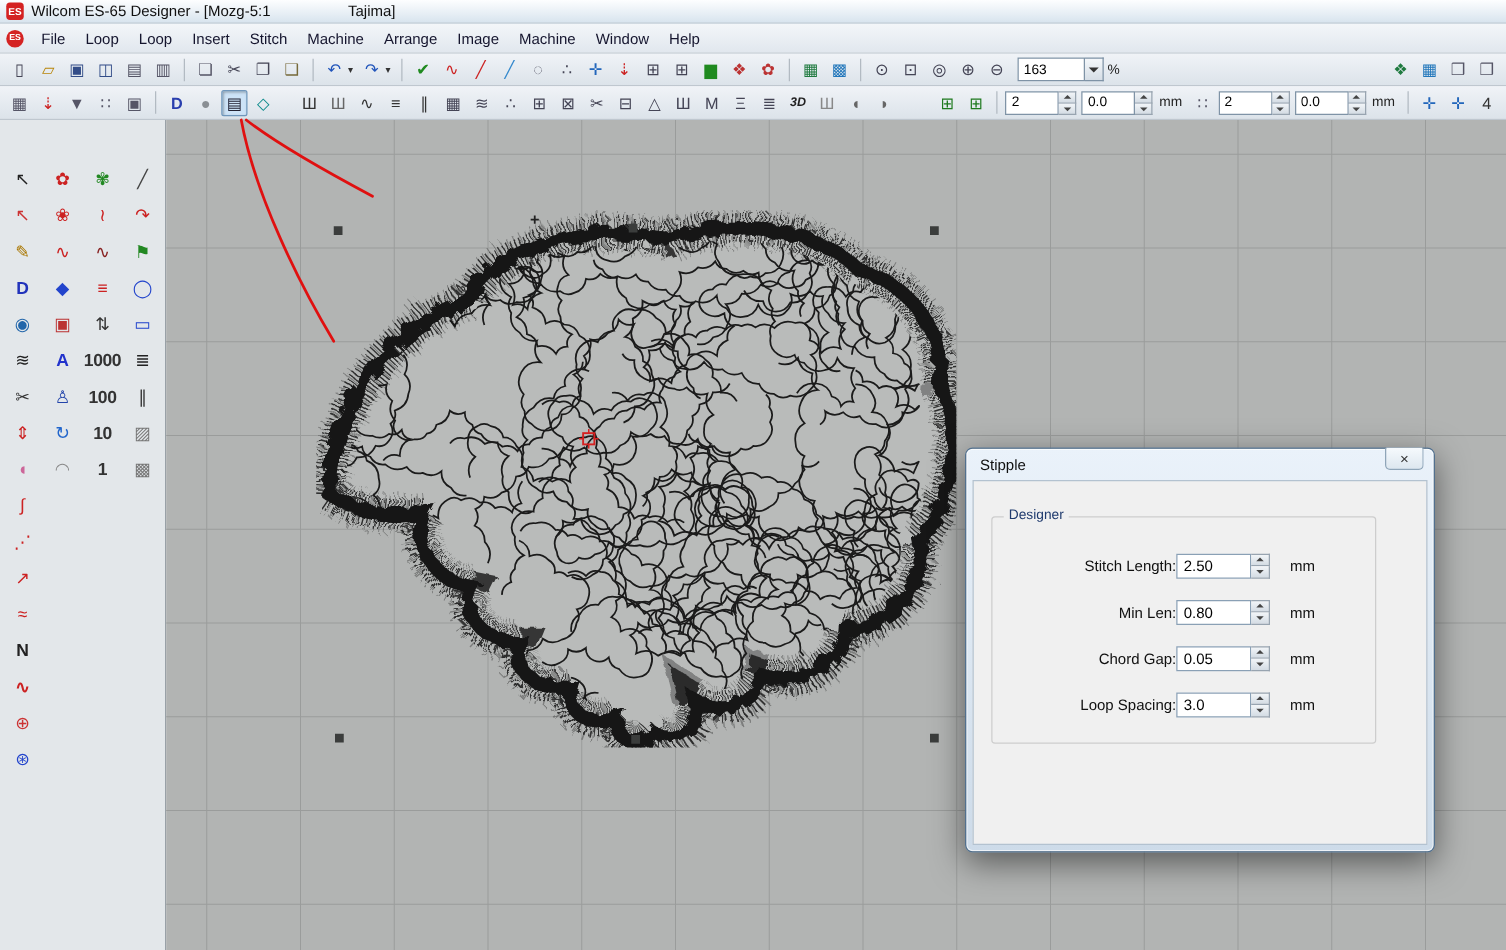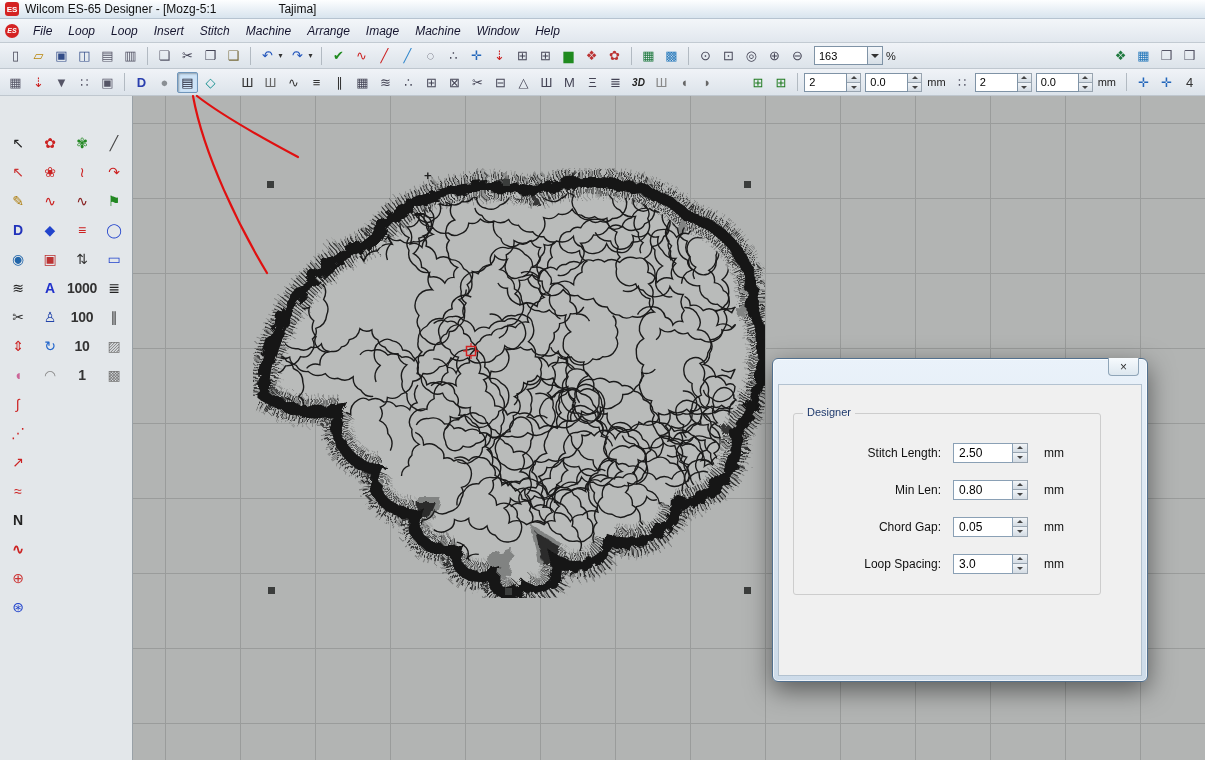--- a/index.html
+++ b/index.html
@@ -9,21 +9,21 @@
   
   .titlebar{height:19px;box-sizing:border-box;display:flex;align-items:center;gap:6px;padding:0 5px;
     background:linear-gradient(#fdfeff,#d8e4ee);border-bottom:1px solid #b6c3d0;}
   .logo{width:14px;height:14px;border-radius:3px;background:#d42222;color:#fff;font-size:8px;font-weight:bold;
     display:flex;align-items:center;justify-content:center;flex:0 0 auto;}
   .title-text{font-size:12px;color:#101010;white-space:pre;}
   .title-right{margin-left:56px;}
 
   
   .menubar{height:24px;box-sizing:border-box;display:flex;align-items:center;gap:2px;padding:0 5px;
-    background:linear-gradient(#f3f6f9,#e1e7ee);border-bottom:1px solid #c2cad2;font-style:italic;}
+    background:linear-gradient(#f3f6f9,#e1e7ee);border-bottom:1px solid #c2cad2;}
   .doc-icon{width:14px;height:14px;border-radius:50%;background:#d42222;color:#fff;font-size:7px;font-weight:bold;
     display:flex;align-items:center;justify-content:center;margin-right:4px;}
   .menu-items{display:flex;}
   .menu-item{padding:3px 8px;color:#15152e;cursor:default;}
 
   
   .toolbar{box-sizing:border-box;display:flex;align-items:center;padding:0 5px;
     background:linear-gradient(#f0f3f7,#dce3ea);border-bottom:1px solid #bfc7cf;}
   .toolbar.row1{height:26px;}
   .toolbar.row2{height:27px;}
@@ -78,21 +78,21 @@
   .dialog-close{position:absolute;top:-1px;right:8px;width:31px;height:18px;box-sizing:border-box;
     border:1px solid #8fa5b8;border-top:none;border-radius:0 0 4px 4px;
     background:linear-gradient(#f6fafd,#dde7ef);display:flex;align-items:center;justify-content:center;
     font-size:12px;color:#333;cursor:default;}
   .dialog-body{position:absolute;left:5px;right:5px;top:25px;bottom:5px;background:#f0f0f0;
     border:1px solid #b3c2d0;box-sizing:border-box;}
   .groupbox{position:absolute;left:14px;right:40px;top:28px;height:182px;border:1px solid #cdcdcd;
     border-radius:3px;box-sizing:border-box;padding-top:28px;}
   .group-label{position:absolute;top:-8px;left:9px;background:#f0f0f0;padding:0 4px;font-size:11px;color:#1f3a6d;}
   .drow{display:flex;align-items:center;height:21px;margin-bottom:16px;}
-  .dlabel{width:147px;text-align:right;margin-right:12px;font-size:12px;color:#101010;}
+  .dlabel{width:147px;text-align:right;margin-right:0;font-size:12px;color:#101010;}
   .dinput-wrap{display:flex;align-items:stretch;height:20px;}
   .dinput{width:60px;height:20px;box-sizing:border-box;border:1px solid #8aa0b5;background:#fff;
     font-size:12px;padding:0 5px;font-family:"Liberation Sans",sans-serif;}
   .spinv{display:flex;flex-direction:column;width:15px;}
   .dunit{margin-left:16px;font-size:12px;color:#101010;}
   .check-row{position:absolute;left:0;right:0;top:224px;display:flex;justify-content:center;align-items:center;
     gap:6px;font-size:12px;}
   .checkbox{width:13px;height:13px;box-sizing:border-box;border:1px solid #8a98a6;
     background:linear-gradient(#fff,#eef2f6);display:flex;align-items:center;justify-content:center;cursor:default;}
   .checkbox::after{content:"✓";font-size:11px;font-weight:bold;color:#1b5eaa;margin-top:-1px;}
@@ -426,20 +426,21 @@
         <rect x="3.5" y="3.5" width="9" height="9" fill="none" stroke="#d42222" stroke-width="1.5"></rect>
         <line x1="8" y1="0" x2="8" y2="4" stroke="#d42222" stroke-width="1.2"></line>
         <line x1="8" y1="12" x2="8" y2="16" stroke="#d42222" stroke-width="1.2"></line>
         <line x1="0" y1="8" x2="4" y2="8" stroke="#d42222" stroke-width="1.2"></line>
         <line x1="12" y1="8" x2="16" y2="8" stroke="#d42222" stroke-width="1.2"></line>
       </svg>
     </div>
   </div>
 
   <div class="dialog">
+    <div class="dialog-title">Stipple</div>
     <div class="dialog-close">×</div>
     <div class="dialog-body">
       <div class="groupbox">
         <span class="group-label">Designer</span>
 
         <div class="drow">
           <span class="dlabel">Stitch Length:</span>
           <span class="dinput-wrap">
             <input class="dinput" value="2.50" style="">
             <span class="spinv">

